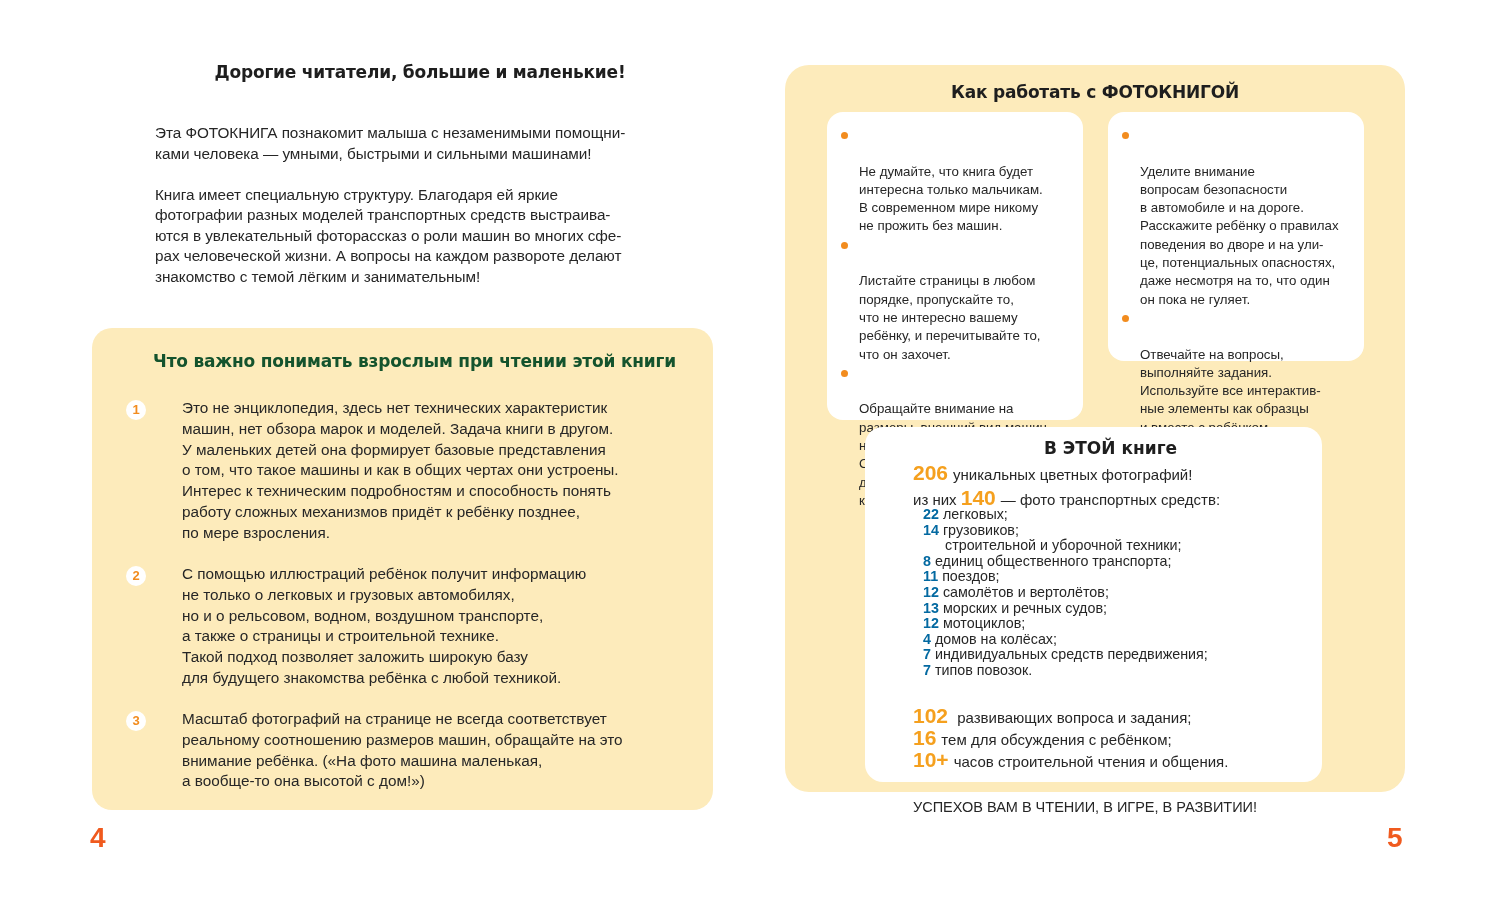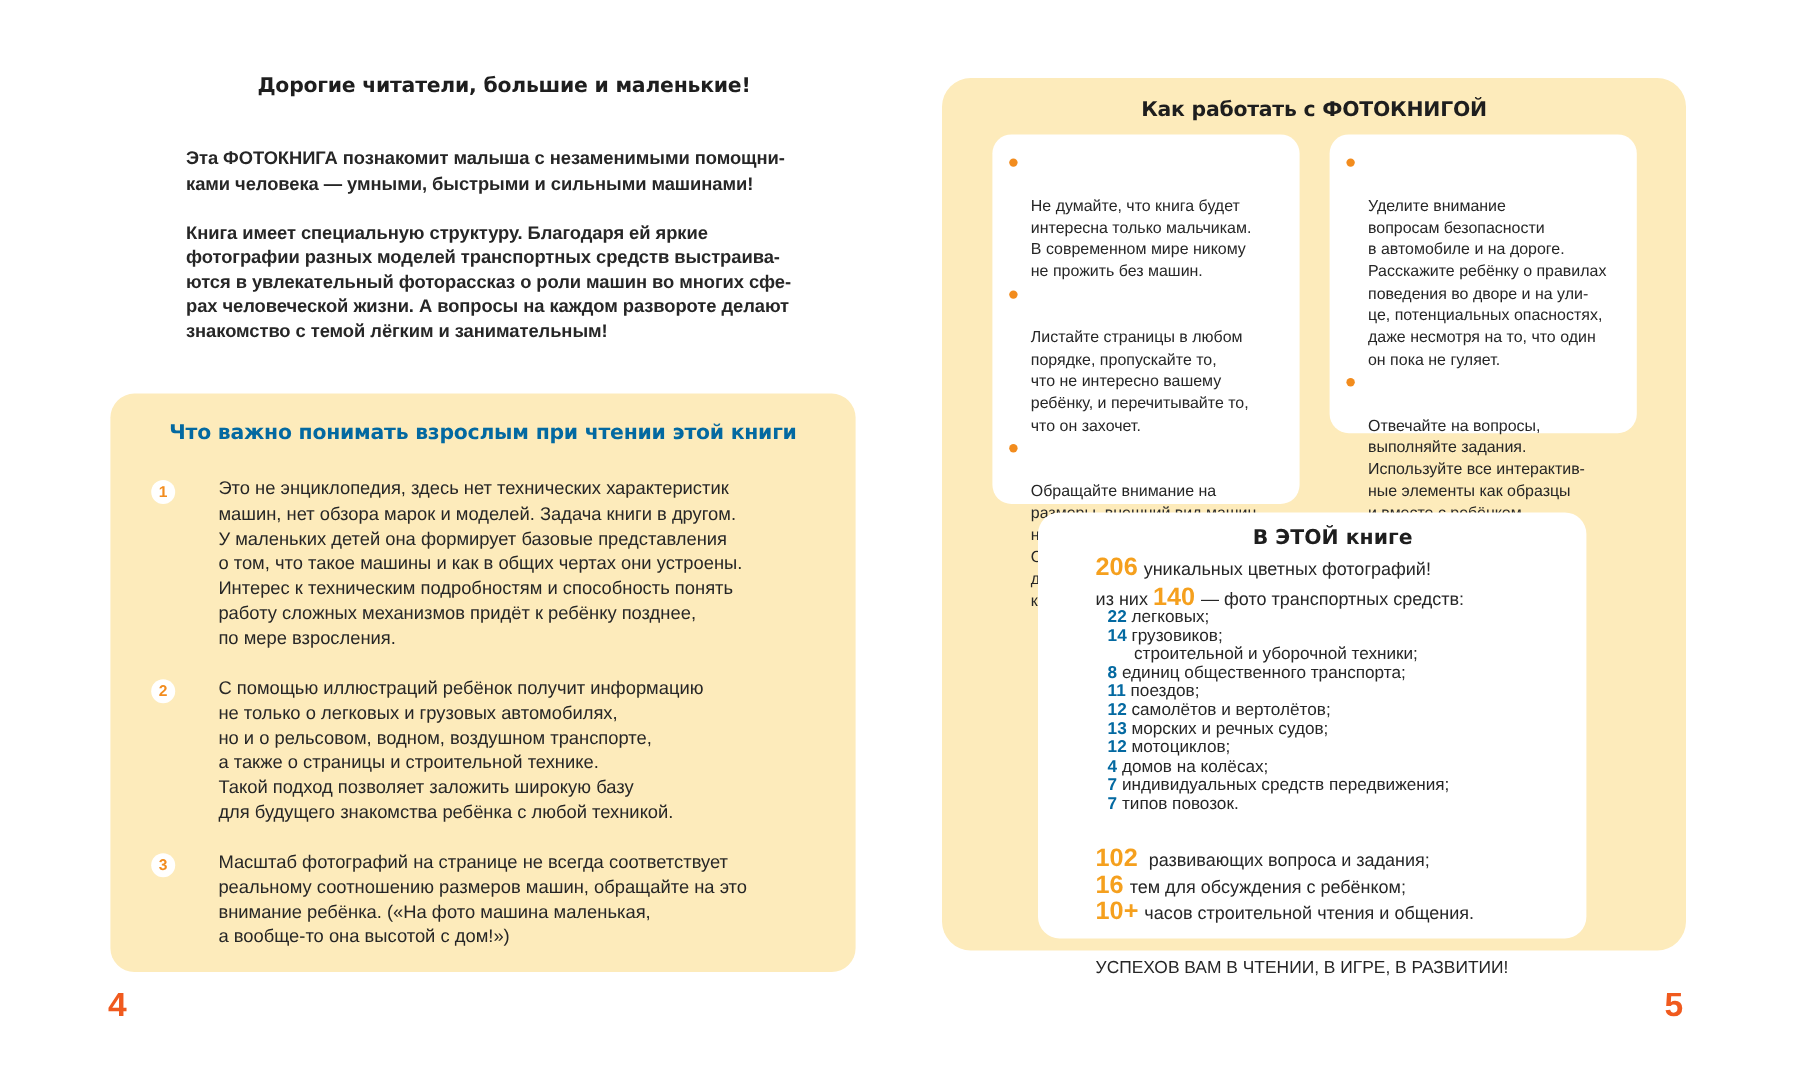--- a/index.html
+++ b/index.html
@@ -15,29 +15,29 @@
     position: absolute; left: 140px; top: 62px; width: 560px;
     text-align: center; font-weight: bold; font-size: 17px; color: #1e1e1e;
     letter-spacing: -0.2px;
   }
   .intro {
     position: absolute; left: 155px; top: 123px; width: 540px;
     font-size: 15.3px; line-height: 20.5px; color: #262626;
     font-family: "Liberation Sans", sans-serif;
     letter-spacing: -0.05px;
   }
-  .intro p { margin-bottom: 20.5px; white-space: pre-line; font-weight: bold; }
+  .intro p { margin-bottom: 20.5px; white-space: pre-line; }
 
   .adults-box {
     position: absolute; left: 92px; top: 328px; width: 621px; height: 482px;
     background: #fdebbb; border-radius: 20px;
   }
   .adults-title {
-    position: absolute; left: 0; top: 23px; width: 100%;
-    text-align: center; font-weight: bold; font-size: 17px; color: #0369a1;
+    position: absolute; left: 12px; top: 23px; width: 100%;
+    text-align: center; font-weight: bold; font-size: 17px; color: #14532d;
     letter-spacing: -0.2px;
   }
   .adults-item { position: absolute; left: 34px; width: 560px; }
   .adults-item .badge {
     position: absolute; left: 0; top: 2px; width: 20px; height: 20px; border-radius: 50%;
     background: #ffffff; color: #f28c1e; font-weight: bold; font-size: 13px;
     text-align: center; line-height: 20px; font-family: "Liberation Sans", sans-serif;
   }
   .adults-item .txt {
     margin-left: 56px; font-size: 15.3px; line-height: 20.8px; color: #262626;

